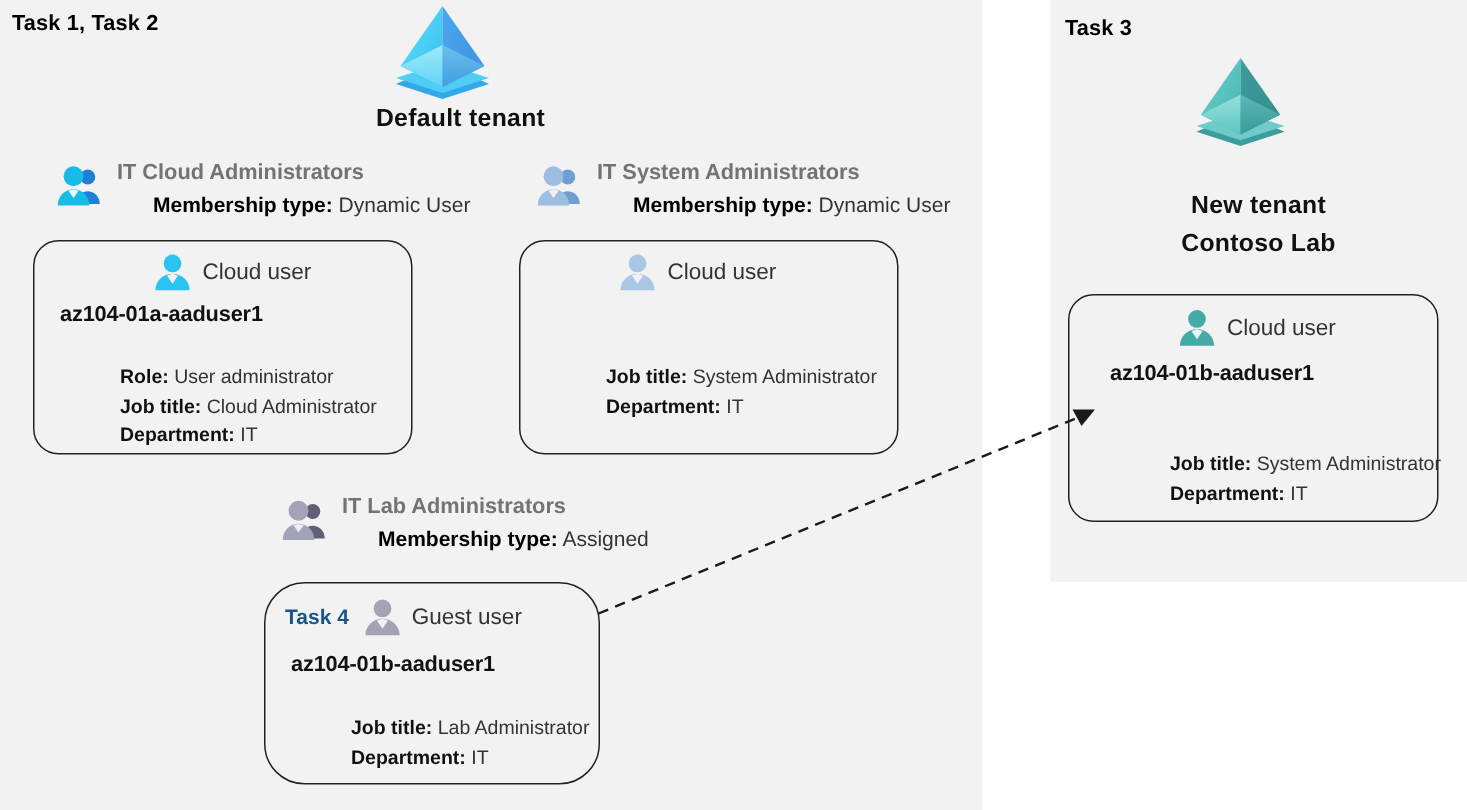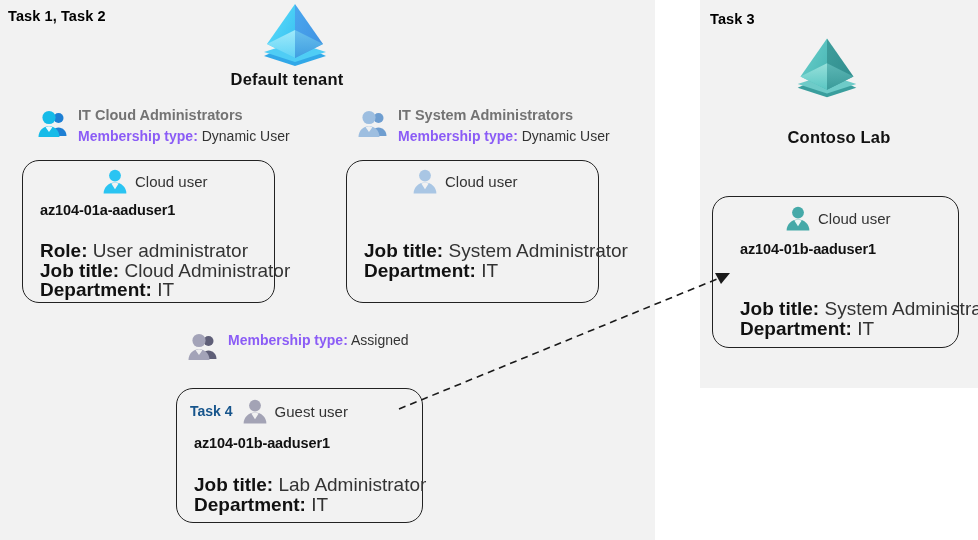--- a/index.html
+++ b/index.html
@@ -27,21 +27,21 @@
   }
   .tenant-title.two-line{line-height:25px;}
 
   
   .group{position:absolute;}
   .group-icon{position:absolute;left:0;top:4px;width:34px;height:28px;}
   .group-icon svg{display:block;width:100%;height:100%;}
   .group-text{position:absolute;left:40px;top:0;white-space:nowrap;}
   .group-name{font-weight:bold;font-size:14.5px;color:#737373;line-height:19px;}
   .group-meta{font-size:14px;color:#333;line-height:22px;}
-  .group-meta b{font-weight:bold;color:#8b5cf6;}
+  .group-meta b{font-weight:bold;color:#000000;margin-left:24px;}
 
   
   .card{
     position:absolute;border:1.4px solid #222;border-radius:17px;
     background:#f2f2f2;box-sizing:border-box;
   }
   .card-head{
     position:absolute;display:flex;align-items:center;white-space:nowrap;
   }
   .card-head .mini-task{
@@ -49,21 +49,21 @@
   }
   .user-icon{width:26px;height:26px;flex:none;}
   .user-icon svg{display:block;width:100%;height:100%;}
   .card-head .utype{font-size:15px;color:#333;margin-left:7px;}
 
   .card-name{
     position:absolute;font-weight:bold;font-size:14.5px;color:#111;
     white-space:nowrap;letter-spacing:-.1px;text-align:right;
   }
   .card-props{position:absolute;white-space:nowrap;}
-  .card-props div{font-size:19px;color:#333;line-height:19.5px;}
+  .card-props div{font-size:13px;color:#333;line-height:19.5px;margin-left:40px;}
   .card-props b{font-weight:bold;color:#111;}
 
   #connector{position:absolute;left:0;top:0;width:978px;height:540px;
              pointer-events:none;}
 </style>
 </head>
 <body>
 
 <div class="panel" id="left-panel"></div>
 <div class="panel" id="right-panel"></div>
@@ -93,21 +93,21 @@
       </linearGradient>
     </defs>
     <polygon points="37,40 6,54 37,64 68,54" fill="#31a8e8"></polygon>
     <polygon points="37,40 6,50 37,60 68,50" fill="#4fcdf5"></polygon>
     <polygon points="37,2 9,42 37,56" fill="url(#t1a)"></polygon>
     <polygon points="37,2 65,42 37,56" fill="url(#t1b)"></polygon>
     <polygon points="37,28 9,42 37,56" fill="url(#t1c)" opacity=".92"></polygon>
     <polygon points="37,28 65,42 37,56" fill="url(#t1d)" opacity=".85"></polygon>
   </svg>
 </div>
-<div class="tenant-title" style="left:168px;top:70px;width:238px;">Default tenant</div>
+<div class="tenant-title" style="left:188px;top:70px;width:238px;">Default tenant</div>
 
 <div class="tenant-icon" style="left:792px;top:36px;width:70px;height:62px;">
   <svg viewBox="0 0 74 64">
     <defs>
       <linearGradient id="t2a" x1="0" y1="0" x2="1" y2="1">
         <stop offset="0" stop-color="#6ed2cd"></stop>
           <stop offset="1" stop-color="#44b3b2"></stop>
       </linearGradient>
       <linearGradient id="t2b" x1="0" y1="0" x2="1" y2="1">
         <stop offset="0" stop-color="#3e9e9c"></stop>
@@ -124,20 +124,21 @@
     </defs>
     <polygon points="37,40 6,54 37,64 68,54" fill="#3a9e9d"></polygon>
     <polygon points="37,40 6,50 37,60 68,50" fill="#6ecbc8"></polygon>
     <polygon points="37,2 9,42 37,56" fill="url(#t2a)"></polygon>
     <polygon points="37,2 65,42 37,56" fill="url(#t2b)"></polygon>
     <polygon points="37,28 9,42 37,56" fill="url(#t2c)" opacity=".92"></polygon>
     <polygon points="37,28 65,42 37,56" fill="url(#t2d)" opacity=".85"></polygon>
   </svg>
 </div>
 <div class="tenant-title two-line" style="left:704px;top:125px;width:270px;">
+  <div>New  tenant</div>
   <div>Contoso Lab</div>
 </div>
 
 <div class="group" style="left:38px;top:106px;">
   <div class="group-icon">
     <svg viewBox="0 0 34 28">
       <circle cx="20.5" cy="8" r="5" fill="#1e7fd4"></circle>
       <path d="M12.5 26c0-5 3.8-8.5 8-8.5s8 3.5 8 8.5z" fill="#1e7fd4"></path>
       <circle cx="11" cy="7.5" r="6.6" fill="#16bbe8"></circle>
       <path d="M0.5 27c0-6.3 4.7-10.8 10.5-10.8S21.5 20.7 21.5 27z" fill="#16bbe8"></path>
@@ -176,20 +177,21 @@
   <div class="group-icon">
     <svg viewBox="0 0 34 28">
       <circle cx="20.5" cy="8" r="5" fill="#5f5f78"></circle>
       <path d="M12.5 26c0-5 3.8-8.5 8-8.5s8 3.5 8 8.5z" fill="#5f5f78"></path>
       <circle cx="11" cy="7.5" r="6.6" fill="#a3a3b8"></circle>
       <path d="M0.5 27c0-6.3 4.7-10.8 10.5-10.8S21.5 20.7 21.5 27z" fill="#a3a3b8"></path>
       <path d="M7.6 17.2 11 22l3.4-4.8-3.4-1z" fill="#f2f2f2" opacity=".95"></path>
     </svg>
   </div>
   <div class="group-text">
+    <div class="group-name">IT Lab Administrators</div>
     <div class="group-meta">
       <b>Membership type:</b>
       <span>Assigned</span>
     </div>
   </div>
 </div>
 
 <div class="card" style="left:22px;top:160px;width:253px;height:143px;">
   <div class="card-head" style="left:79px;top:7px;">
     <span class="user-icon">
@@ -234,21 +236,21 @@
       <b>Job title:</b>
       <span>System Administrator</span>
     </div>
     <div>
       <b>Department:</b>
       <span>IT</span>
     </div>
   </div>
 </div>
 
-<div class="card" style="left:176px;top:388px;width:247px;height:135px;">
+<div class="card" style="left:176px;top:388px;width:224px;height:135px;border-radius:27px;">
   <div class="card-head" style="left:13px;top:9px;">
     <span class="mini-task">Task 4</span>
     <span class="user-icon">
       <svg viewBox="0 0 26 26">
         <circle cx="13" cy="7.6" r="5.9" fill="#a3a3b5"></circle>
         <path d="M1.6 25.5c0-6.2 5.1-11 11.4-11s11.4 4.8 11.4 11z" fill="#a3a3b5"></path>
         <path d="M9.3 15.6 13 21.2l3.7-5.6-3.7-1.1z" fill="#f2f2f2"></path>
       </svg>
     </span>
     <span class="utype">Guest user</span>

